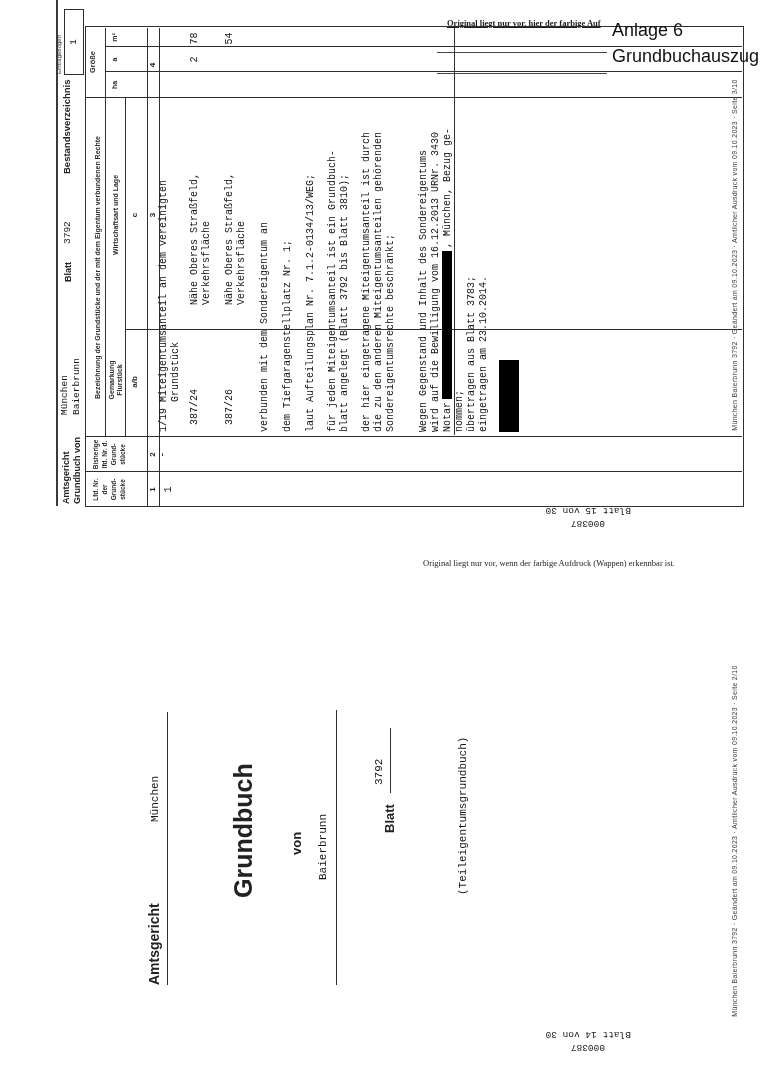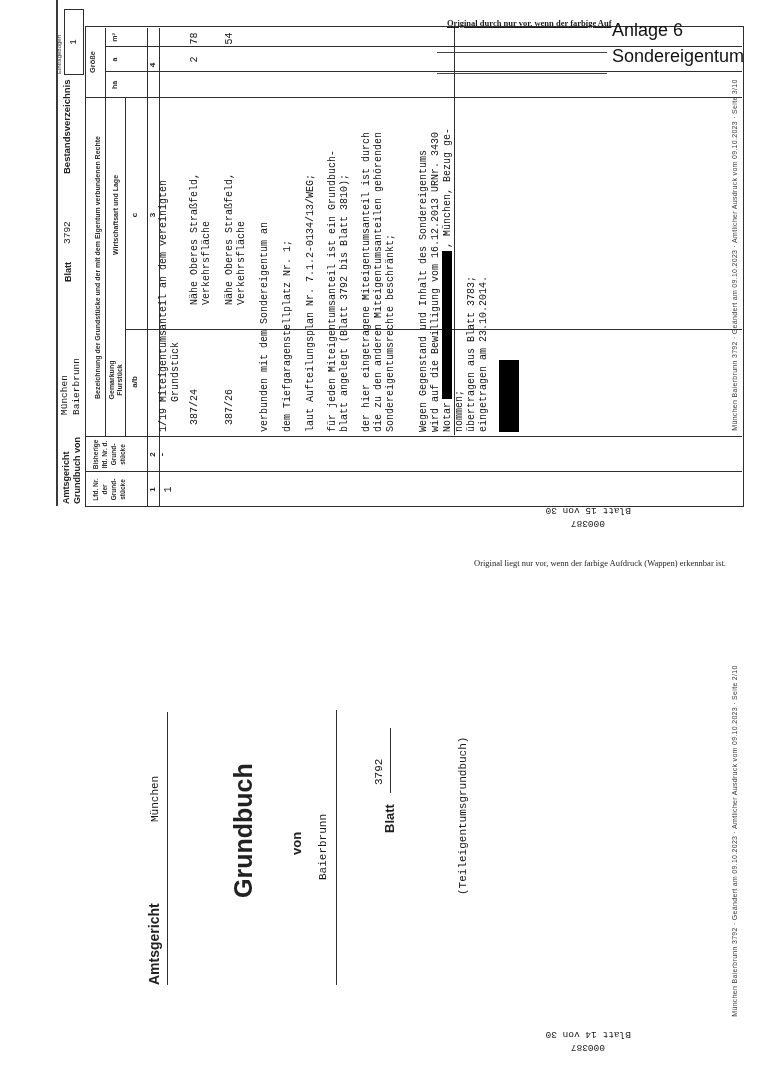--- a/index.html
+++ b/index.html
@@ -143,34 +143,34 @@
 
     <div class="abs lbl" style="left:253px;top:327px;font-size:13px;">Blatt</div>
     <div class="abs mono" style="left:301px;top:318px;font-size:11px;">3792</div>
     <div class="hl" style="left:293px;top:335px;width:65px;"></div>
 
     <div class="abs mono" style="left:191px;top:402px;font-size:11px;">(Teileigentumsgrundbuch)</div>
 
     <div class="footer-side">München Baierbrunn 3792 · Geändert am 09.10.2023 · Amtlicher Ausdruck vom 09.10.2023 · Seite 2/10</div>
   </div>
 
-  <div class="notice" style="left:447px;top:18px;font-size:8.5px;font-weight:bold;text-decoration:underline;white-space:nowrap;">Original durch nur vor, wenn der farbige Auf</div>
+  <div class="notice" style="left:447px;top:18px;font-size:8.5px;font-weight:bold;text-decoration:underline;white-space:nowrap;">Original liegt nur vor, hier der farbige Auf</div>
   <div class="hl" style="left:437px;top:52px;width:170px;background:#444;"></div>
   <div class="hl" style="left:437px;top:73px;width:170px;background:#444;"></div>
 
   <div class="anlage">
     <div>Anlage 6</div>
-    <div>Sondereigentum</div>
+    <div>Grundbuchauszug</div>
   </div>
 
   <div class="sheetnote" style="left:543px;top:504px;">
     <div style="padding-left:30px;">000387</div>
     <div style="padding-left:4px;">Blatt 15 von 30</div>
   </div>
 
-  <div class="notice" style="left:474px;top:558px;font-size:8.5px;white-space:nowrap;">Original liegt nur vor, wenn der farbige Aufdruck (Wappen) erkennbar ist.</div>
+  <div class="notice" style="left:423px;top:558px;font-size:8.5px;white-space:nowrap;">Original liegt nur vor, wenn der farbige Aufdruck (Wappen) erkennbar ist.</div>
 
   <div class="sheetnote" style="left:543px;top:1028px;">
     <div style="padding-left:30px;">000387</div>
     <div style="padding-left:4px;">Blatt 14 von 30</div>
   </div>
 
 </div>
 
 </body></html>

